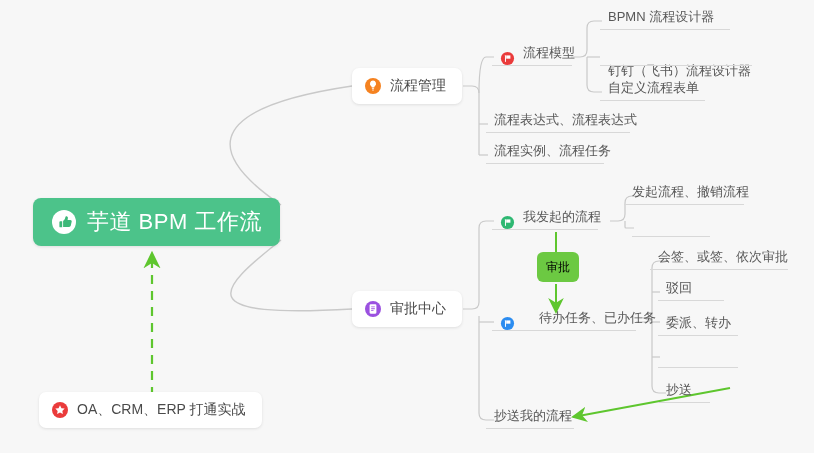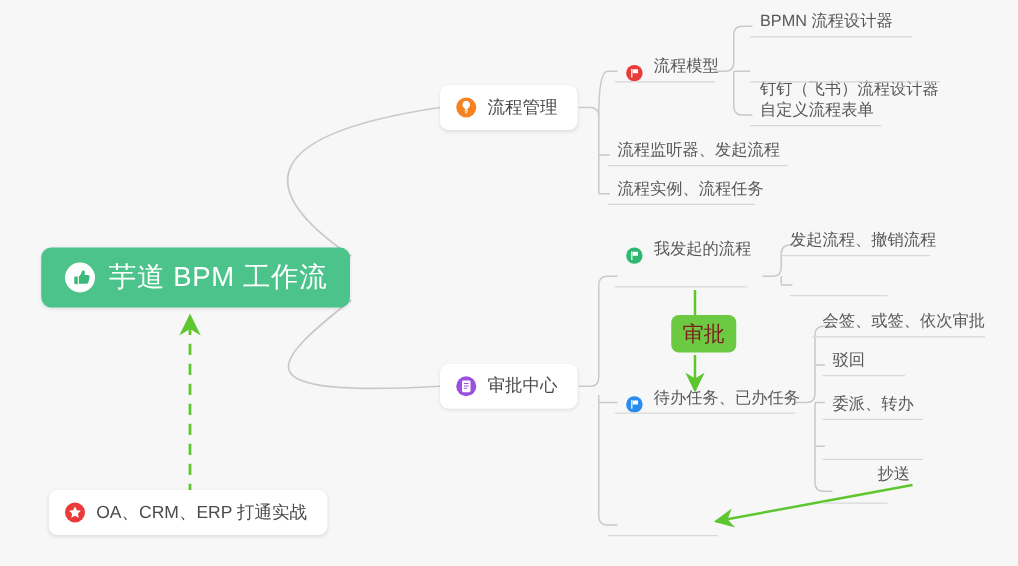--- a/index.html
+++ b/index.html
@@ -88,22 +88,22 @@
 
   
   .tag-node {
     background: #6cc942;
     border-radius: 6px;
     height: 30px;
     padding: 0 9px;
     justify-content: center;
   }
   .tag-label {
-    color: #7f1d1d;
-    font-size: 17px;
+    color: #000000;
+    font-size: 12px;
   }
 
   
   .icon {
     display: inline-flex;
     align-items: center;
     justify-content: center;
     flex: 0 0 auto;
   }
   .icon svg { display: block; }
@@ -208,21 +208,21 @@
     <span class="text-label">钉钉（飞书）流程设计器</span>
   </div>
   <div class="underline" style="left:600px; top:65px; width:152px;"></div>
 
   <div class="node text-node" style="left:600px; top:73px;">
     <span class="text-label">自定义流程表单</span>
   </div>
   <div class="underline" style="left:600px; top:100px; width:105px;"></div>
 
   <div class="node text-node" style="left:486px; top:105px;">
-    <span class="text-label">流程监听器、发起流程</span>
+    <span class="text-label">流程表达式、流程表达式</span>
   </div>
   <div class="underline" style="left:486px; top:132px; width:144px;"></div>
 
   <div class="node text-node" style="left:486px; top:136px;">
     <span class="text-label">流程实例、流程任务</span>
   </div>
   <div class="underline" style="left:486px; top:163px; width:118px;"></div>
 
   <div class="node card-node" style="left:352px; top:291px;">
     <span class="icon">
@@ -230,21 +230,21 @@
         <circle cx="9" cy="9" r="8" fill="#9b51e0"></circle>
         <rect x="5.6" y="4.3" width="6.8" height="9.4" rx="1.1" fill="#ffffff"></rect>
         <rect x="7.0" y="6.4" width="4.0" height="0.85" rx="0.42" fill="#9b51e0"></rect>
         <rect x="7.0" y="8.3" width="4.0" height="0.85" rx="0.42" fill="#9b51e0"></rect>
         <rect x="7.0" y="10.2" width="2.6" height="0.85" rx="0.42" fill="#9b51e0"></rect>
       </svg>
     </span>
     <span class="card-label">审批中心</span>
   </div>
 
-  <div class="node text-node with-icon" style="left:492px; top:184px;">
+  <div class="node text-node with-icon" style="left:492px; top:202px;">
     <span class="icon">
       <svg width="15" height="15" viewBox="0 0 16 16">
         <circle cx="8" cy="8" r="7" fill="#2eb872"></circle>
         <rect x="5.3" y="4.2" width="1.05" height="7.6" rx="0.5" fill="#ffffff"></rect>
         <path d="M6.6 4.7h4.5v3.5H6.6z" fill="#ffffff"></path>
       </svg>
     </span>
     <span class="text-label">我发起的流程</span>
   </div>
   <div class="underline" style="left:492px; top:229px; width:106px;"></div>
@@ -253,21 +253,21 @@
     <span class="text-label">发起流程、撤销流程</span>
   </div>
   <div class="underline" style="left:624px; top:204px; width:120px;"></div>
 
   <div class="underline" style="left:632px; top:236px; width:78px;"></div>
 
   <div class="node tag-node" style="left:537px; top:252px;">
     <span class="tag-label">审批</span>
   </div>
 
-  <div class="node text-node with-icon" style="left:492px; top:303px;">
+  <div class="node text-node with-icon" style="left:492px; top:303px;gap:16px;">
     <span class="icon">
       <svg width="15" height="15" viewBox="0 0 16 16">
         <circle cx="8" cy="8" r="7" fill="#2b8cf0"></circle>
         <rect x="5.3" y="4.2" width="1.05" height="7.6" rx="0.5" fill="#ffffff"></rect>
         <path d="M6.6 4.7h4.5v3.5H6.6z" fill="#ffffff"></path>
       </svg>
     </span>
     <span class="text-label">待办任务、已办任务</span>
   </div>
   <div class="underline" style="left:492px; top:330px; width:144px;"></div>
@@ -282,20 +282,23 @@
   </div>
   <div class="underline" style="left:658px; top:300px; width:66px;"></div>
 
   <div class="node text-node" style="left:658px; top:308px;">
     <span class="text-label">委派、转办</span>
   </div>
   <div class="underline" style="left:658px; top:335px; width:80px;"></div>
 
   <div class="underline" style="left:658px; top:367px; width:80px;"></div>
 
-  <div class="node text-node" style="left:658px; top:364px;margin-left:36px;">
+  <div class="node text-node" style="left:658px; top:375px;">
     <span class="text-label">抄送</span>
   </div>
   <div class="underline" style="left:658px; top:402px; width:52px;"></div>
 
+  <div class="node text-node" style="left:486px; top:401px;">
+    <span class="text-label">抄送我的流程</span>
+  </div>
   <div class="underline" style="left:486px; top:428px; width:88px;"></div>
 
 </div>
 
 </body></html>

